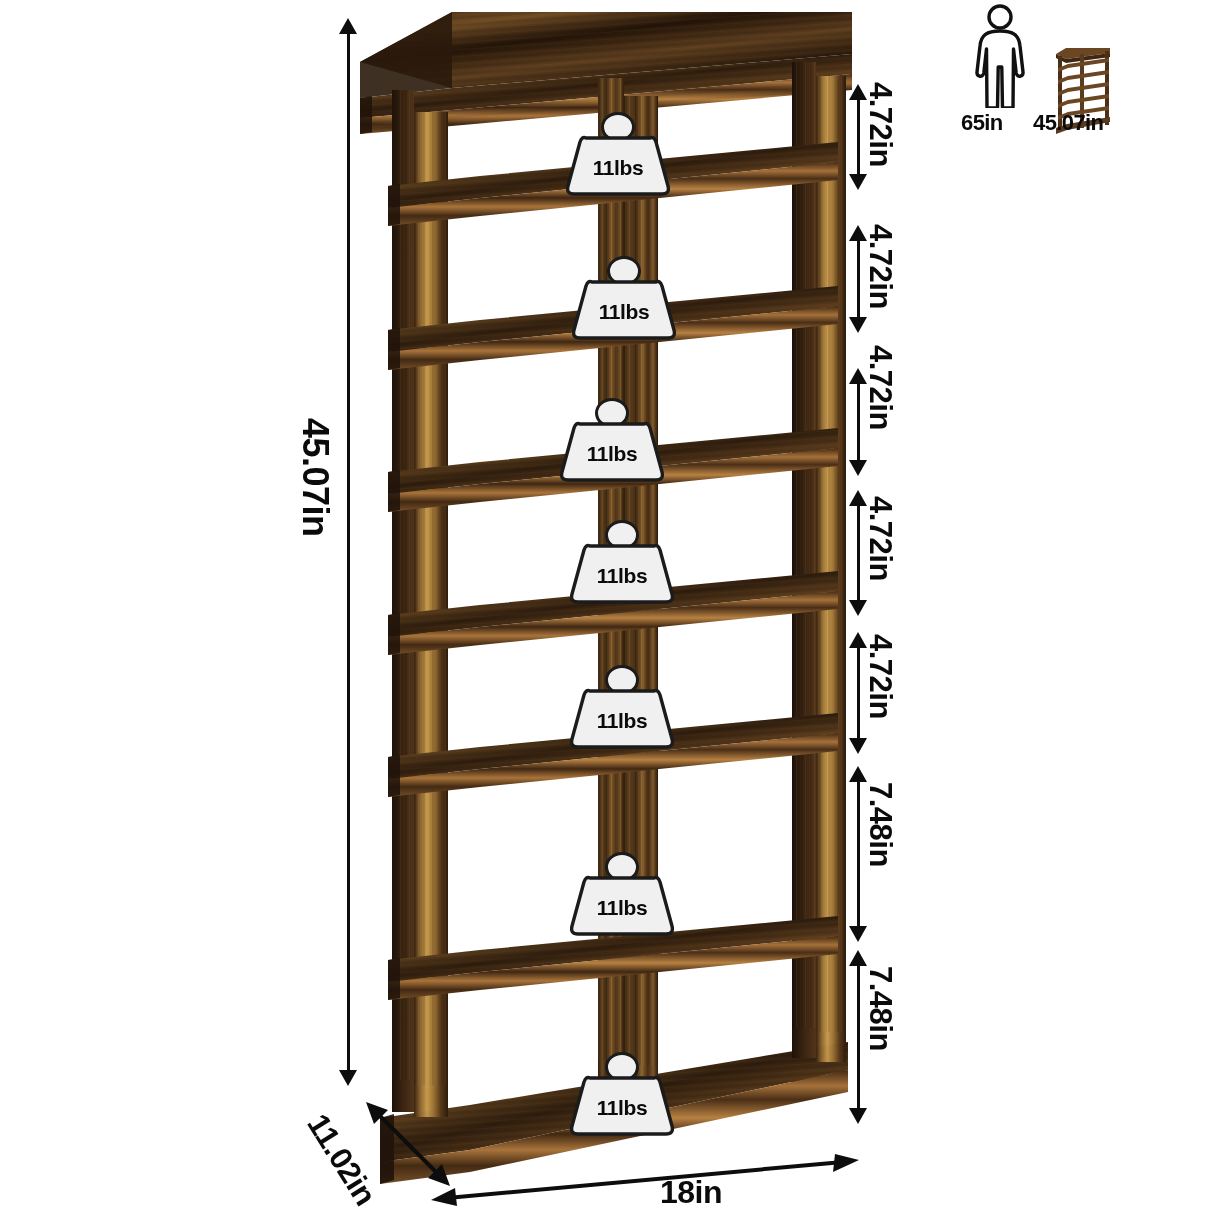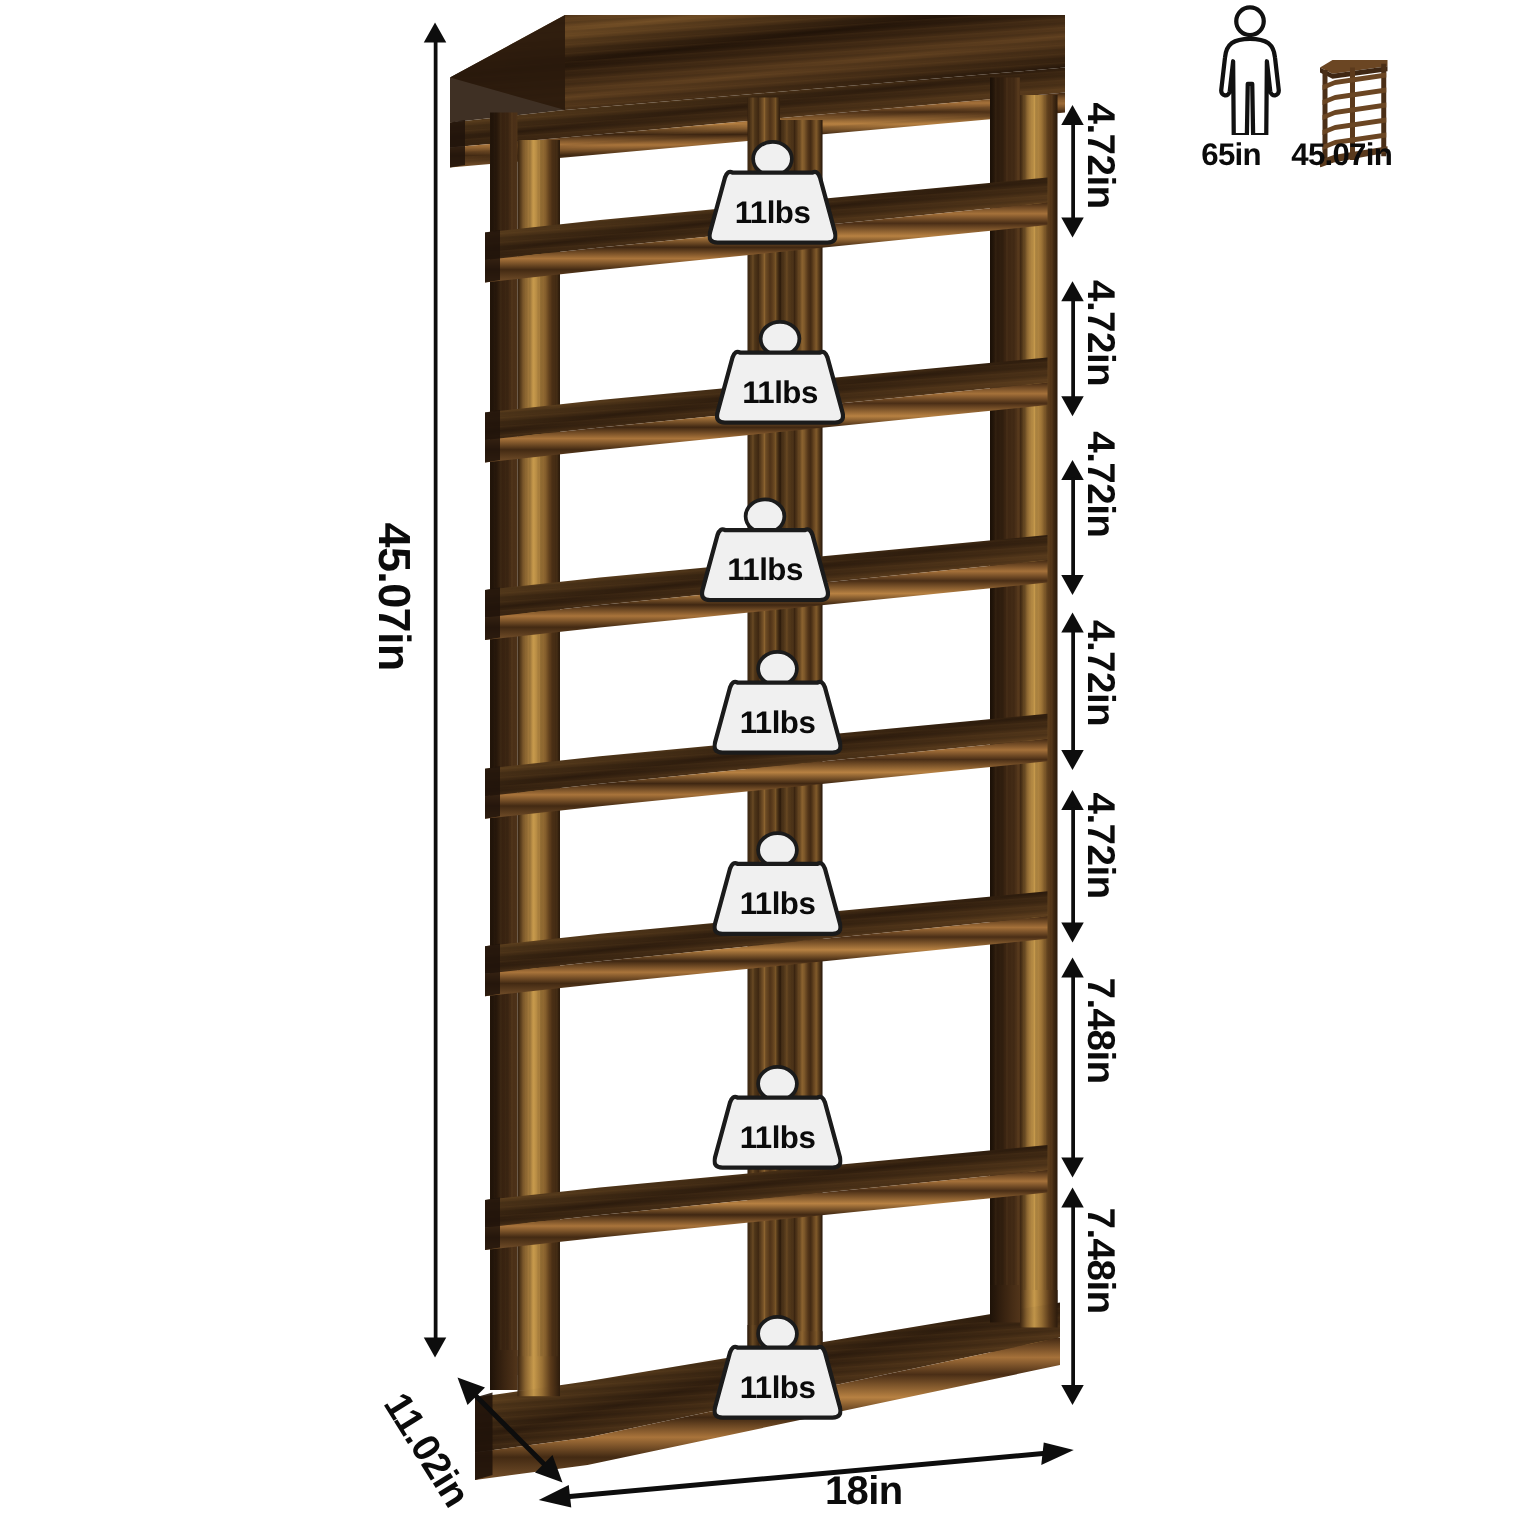--- a/index.html
+++ b/index.html
@@ -24,26 +24,26 @@
   .weight .knob{
     position:absolute;left:50%;top:0;transform:translateX(-50%);
     width:34px;height:30px;border-radius:50%;
     background:#f0f0f0;border:3px solid #1b1b1b;box-sizing:border-box;
   }
   .weight .bodyshape{
     position:absolute;left:0;top:22px;width:104px;height:62px;box-sizing:border-box;
   }
   .weight .lbl{
     position:absolute;left:0;top:44px;width:104px;text-align:center;
-    font-size:25px;font-weight:bold;color:#0b0b0b;font-family:"Liberation Sans",sans-serif;
+    font-size:21px;font-weight:bold;color:#0b0b0b;font-family:"Liberation Sans",sans-serif;
     letter-spacing:-.4px;
   }
 
   
-  .cmp-label{position:absolute;font-weight:bold;color:#0b0b0b;font-size:25px;font-family:"Liberation Sans",sans-serif;letter-spacing:-.6px;}
+  .cmp-label{position:absolute;font-weight:bold;color:#0b0b0b;font-size:22px;font-family:"Liberation Sans",sans-serif;letter-spacing:-.6px;}
 </style>
 </head>
 <body>
 
 <div id="stage">
 
   <div id="furniture" style="position:absolute;left:0;top:0;width:1214px;height:1214px;">
     <svg width="1214" height="1214" viewBox="0 0 1214 1214" style="position:absolute;left:0;top:0;">
       <defs>
         <linearGradient id="gTop" x1="0" y1="0" x2="1" y2="0.25">

